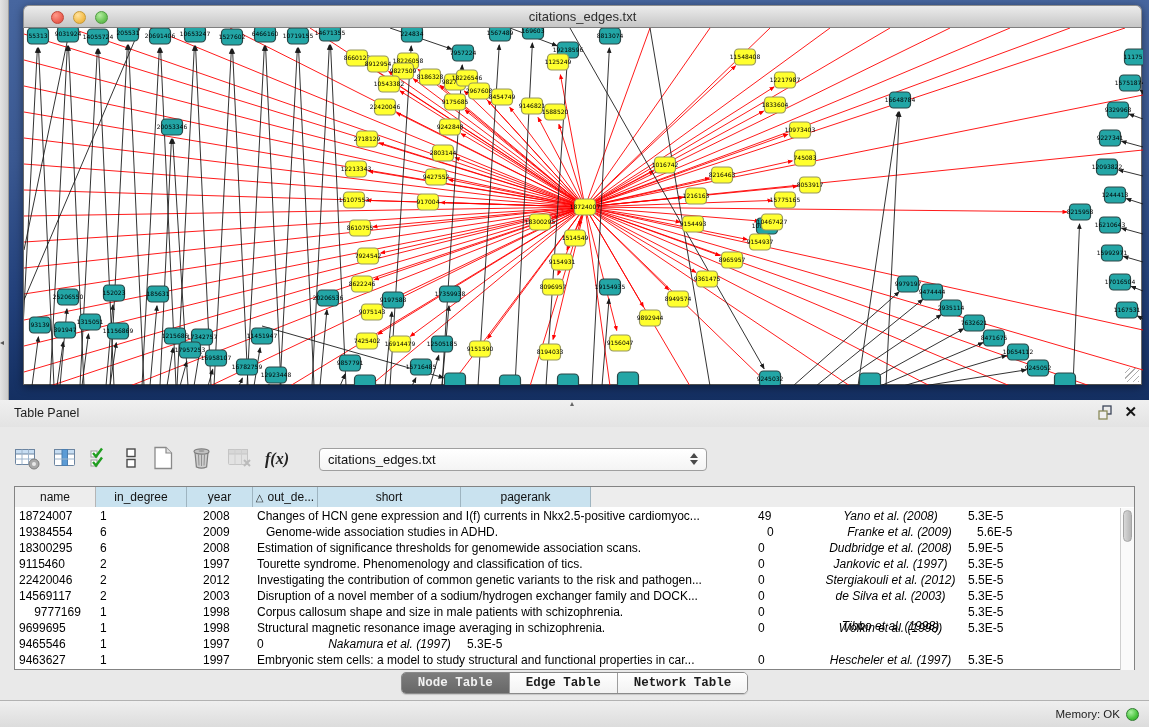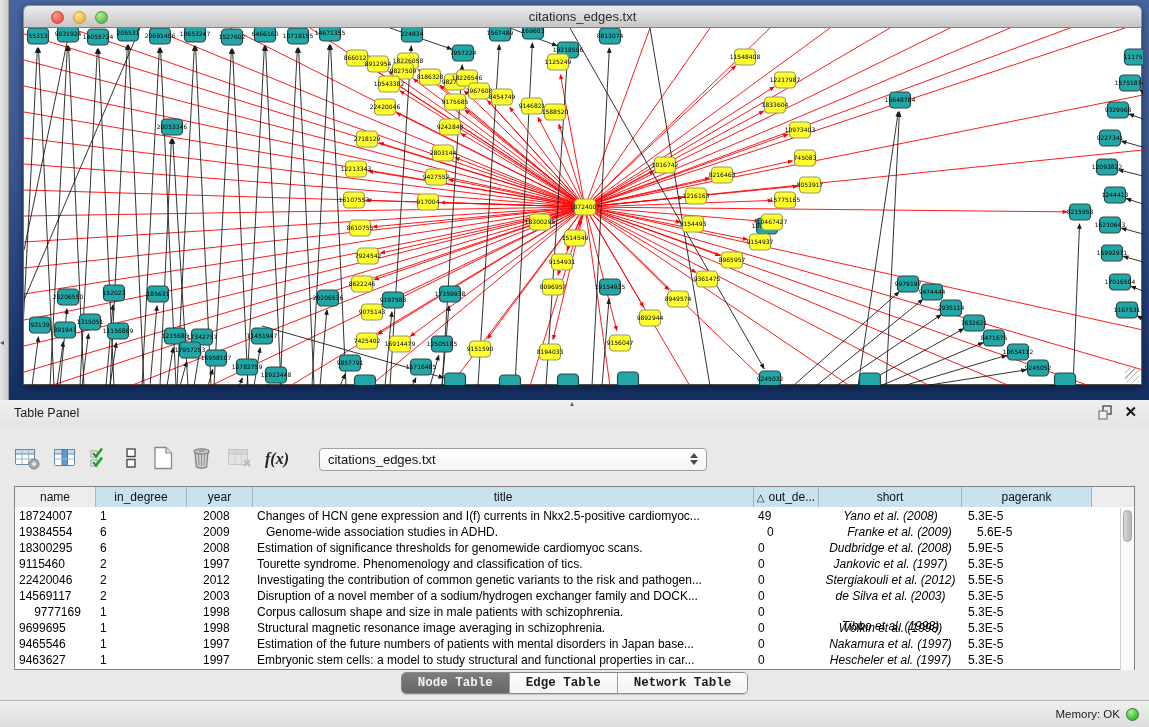--- a/index.html
+++ b/index.html
@@ -843,21 +843,20 @@
             <i class="dn"></i>
           </span>
       </div>
     </div>
 
     <div class="tgrid">
       <div class="thead" id="thead">
           <div class="hcell plain" style="width: 81px;">name</div>
           <div class="hcell" style="width: 91px;">in_degree</div>
           <div class="hcell" style="width: 66px;">year</div>
-          <div class="hcell" style="width: 501px;">title</div>
           <div class="hcell" style="width: 65px;"><span class="sort">△</span>out_de...</div>
           <div class="hcell" style="width: 143px;">short</div>
           <div class="hcell" style="width: 130px;">pagerank</div>
           <div class="hcell plain" style="flex: 1 1 0%; border-right: none;"></div>
         </div>
       <div class="tbody" id="tbody">
           <div class="trow">
             <div class="tcell" style="width: 81px;">18724007</div>
             <div class="tcell" style="width: 91px;">1</div>
             <div class="tcell c2" style="width: 66px;">2008</div>
@@ -872,21 +871,21 @@
             <div class="tcell c2" style="width: 66px;">2009</div>
             <div class="tcell" style="width: 501px; margin-left: 9px;">Genome-wide association studies in ADHD.</div>
             <div class="tcell" style="width: 65px;">0</div>
             <div class="tcell center" style="width: 143px;">Franke et al. (2009)</div>
             <div class="tcell c6" style="width: 130px;">5.6E-5</div>
           </div>
           <div class="trow">
             <div class="tcell" style="width: 81px;">18300295</div>
             <div class="tcell" style="width: 91px;">6</div>
             <div class="tcell c2" style="width: 66px;">2008</div>
-            <div class="tcell" style="width: 501px;">Estimation of significance thresholds for genomewide cardiomyoc scans.</div>
+            <div class="tcell" style="width: 501px;">Estimation of significance thresholds for genomewide association scans.</div>
             <div class="tcell" style="width: 65px;">0</div>
             <div class="tcell center" style="width: 143px;">Dudbridge et al. (2008)</div>
             <div class="tcell c6" style="width: 130px;">5.9E-5</div>
           </div>
           <div class="trow">
             <div class="tcell" style="width: 81px;">9115460</div>
             <div class="tcell" style="width: 91px;">2</div>
             <div class="tcell c2" style="width: 66px;">1997</div>
             <div class="tcell" style="width: 501px;">Tourette syndrome. Phenomenology and classification of tics.</div>
             <div class="tcell" style="width: 65px;">0</div>
@@ -926,21 +925,20 @@
             <div class="tcell c2" style="width: 66px;">1998</div>
             <div class="tcell" style="width: 501px;">Structural magnetic resonance image averaging in schizophrenia.</div>
             <div class="tcell" style="width: 65px;">0</div>
             <div class="tcell center" style="width: 143px;">Wolkin et al. (1998)</div>
             <div class="tcell c6" style="width: 130px;">5.3E-5</div>
           </div>
           <div class="trow">
             <div class="tcell" style="width: 81px;">9465546</div>
             <div class="tcell" style="width: 91px;">1</div>
             <div class="tcell c2" style="width: 66px;">1997</div>
-            <div class="tcell" style="width: 501px;">Estimation of the future numbers of patients with mental disorders in Japan base...</div>
             <div class="tcell" style="width: 65px;">0</div>
             <div class="tcell center" style="width: 143px;">Nakamura et al. (1997)</div>
             <div class="tcell c6" style="width: 130px;">5.3E-5</div>
           </div>
           <div class="trow">
             <div class="tcell" style="width: 81px;">9463627</div>
             <div class="tcell" style="width: 91px;">1</div>
             <div class="tcell c2" style="width: 66px;">1997</div>
             <div class="tcell" style="width: 501px;">Embryonic stem cells: a model to study structural and functional properties in car...</div>
             <div class="tcell" style="width: 65px;">0</div>

